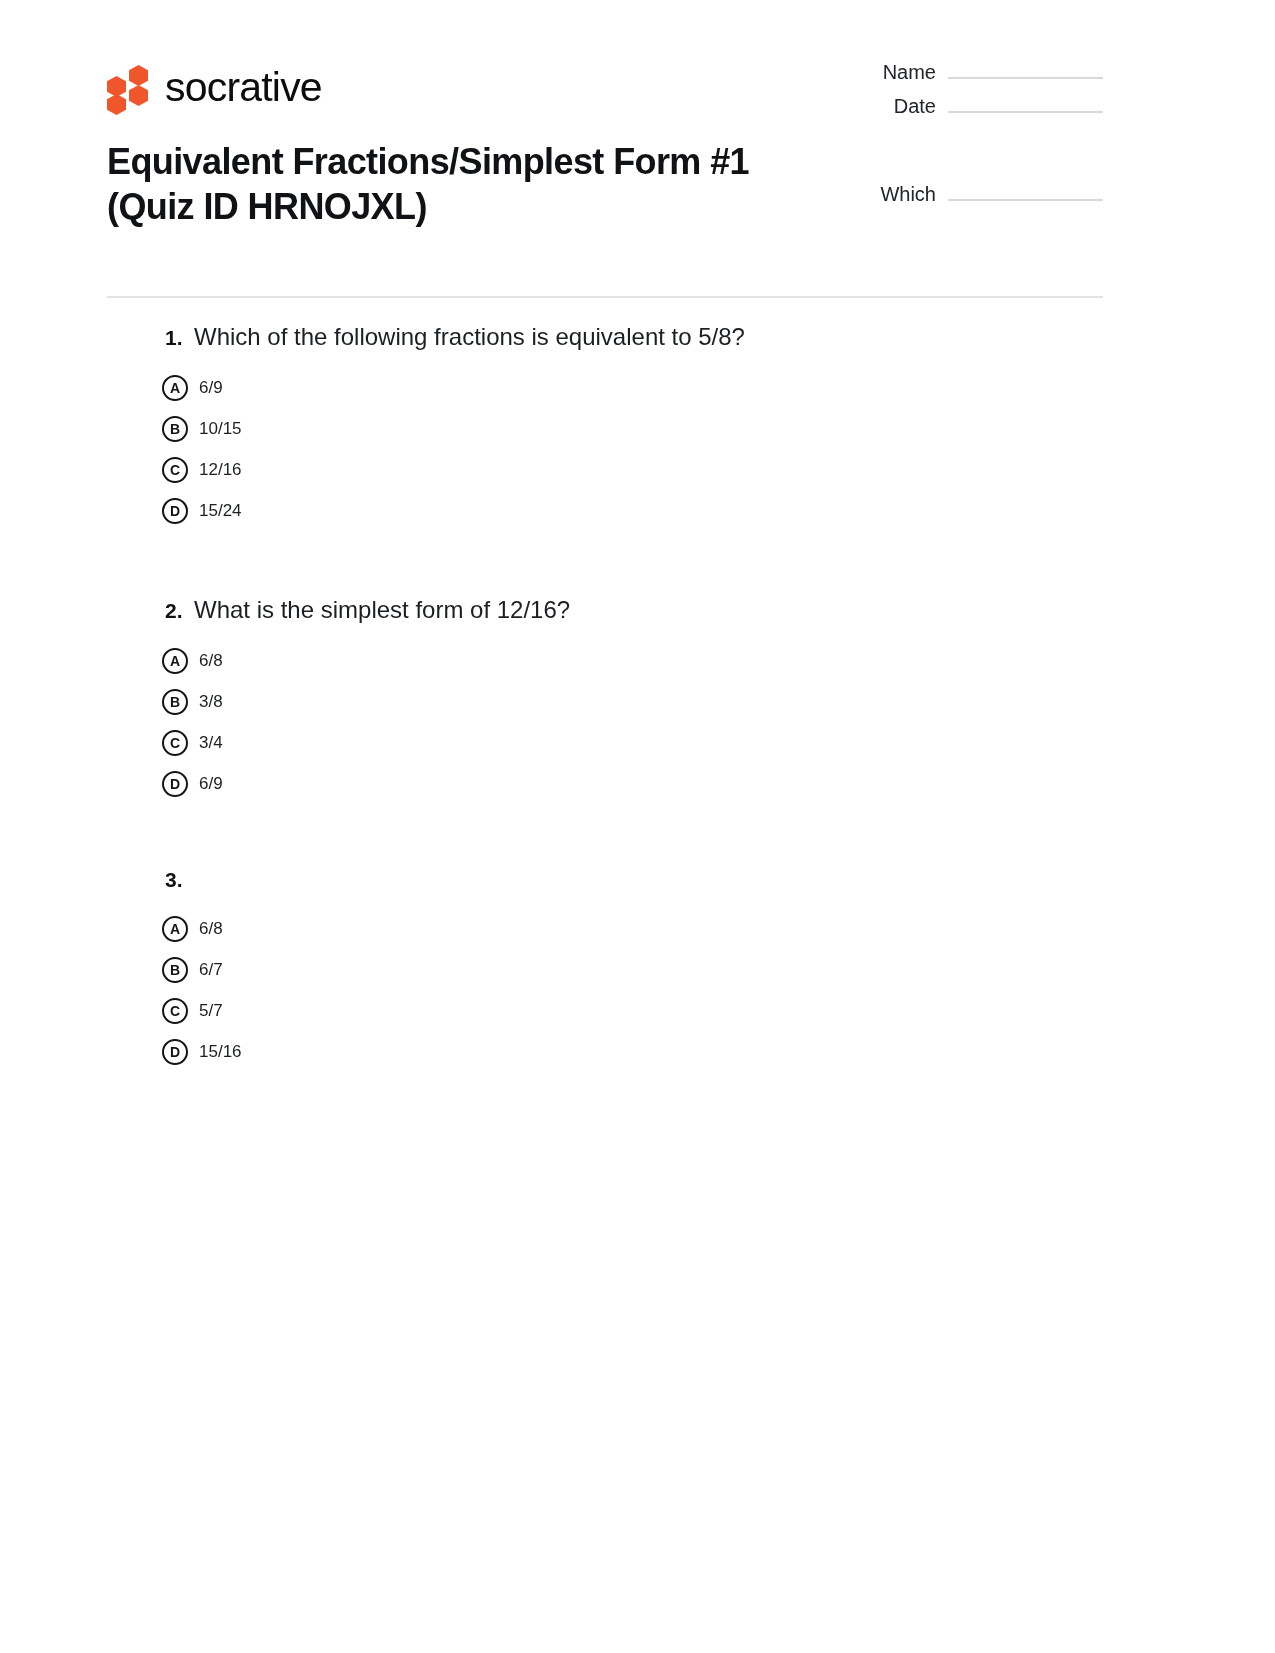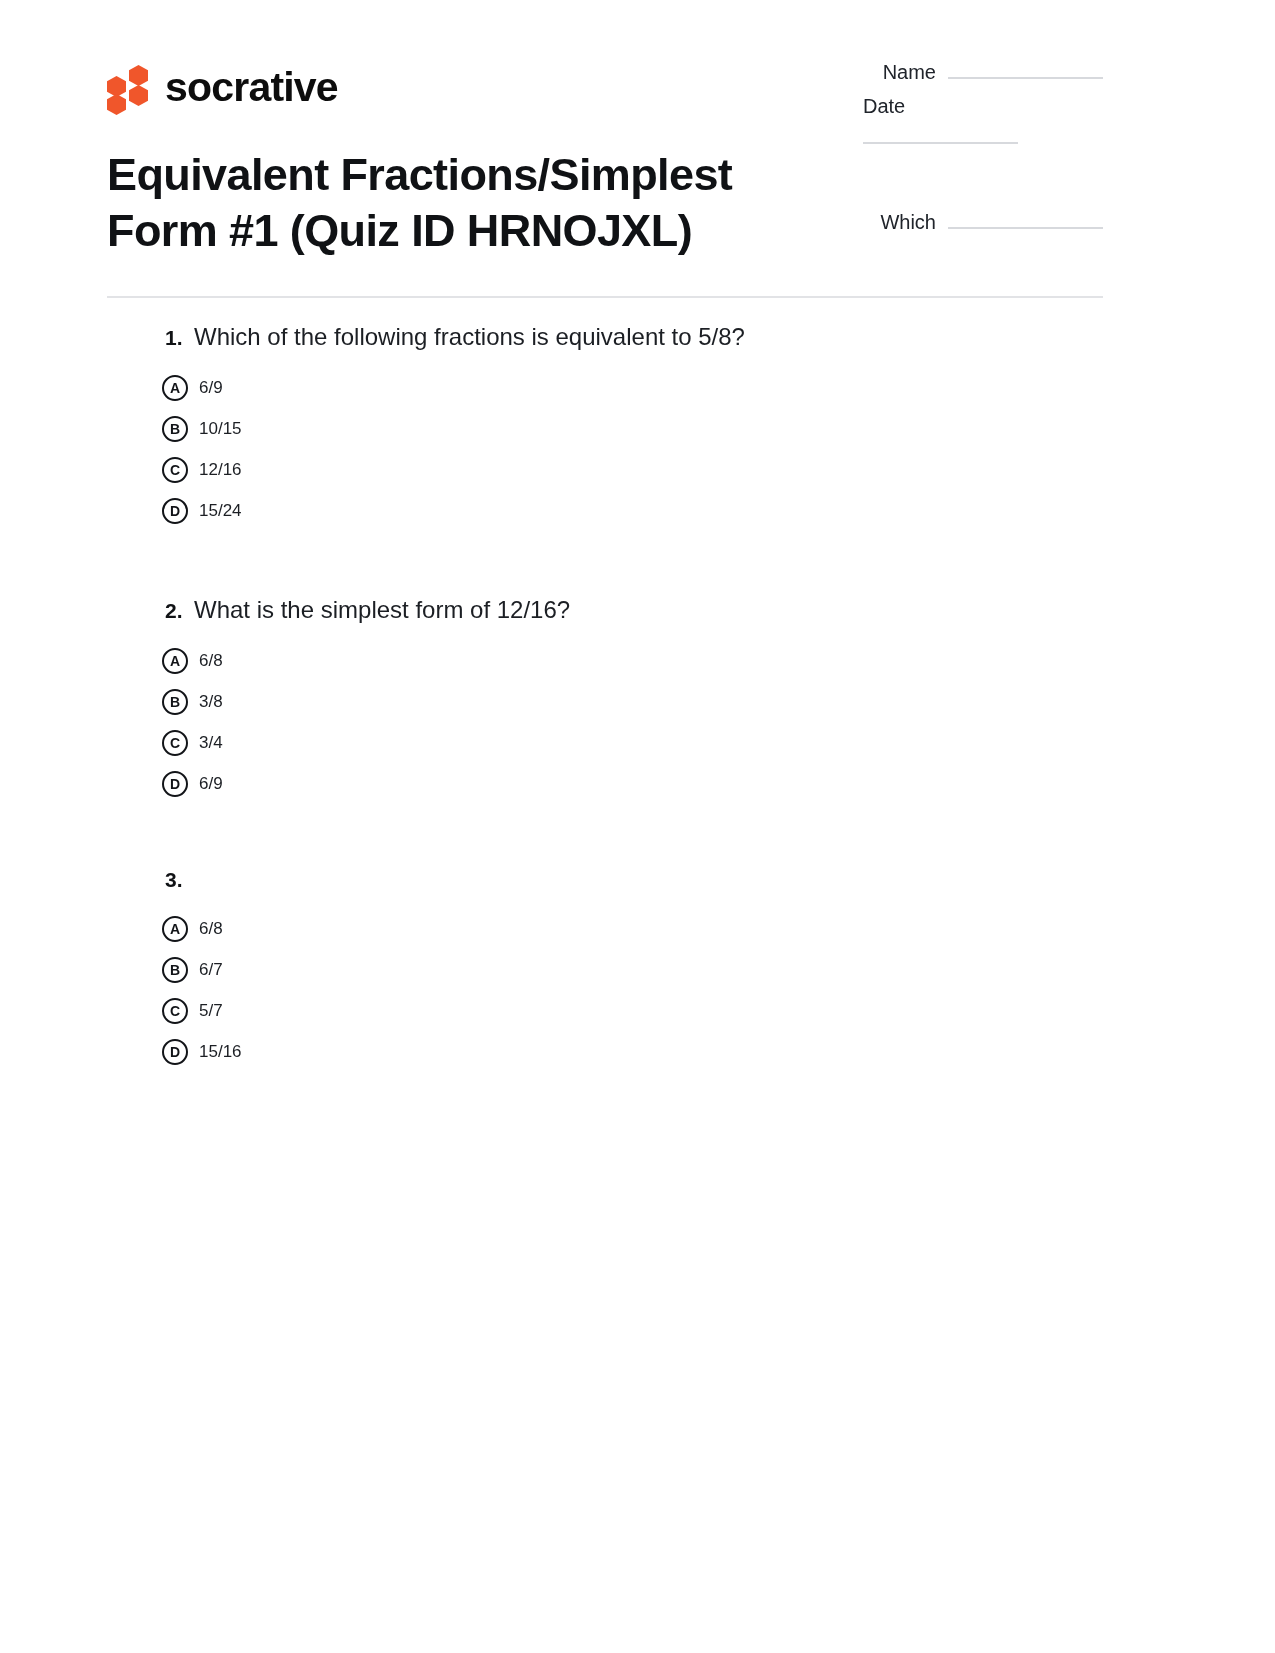--- a/index.html
+++ b/index.html
@@ -52,61 +52,61 @@
     height: 21px;
     background: #f0562b;
     clip-path: polygon(50% 0%, 100% 25%, 100% 75%, 50% 100%, 0% 75%, 0% 25%);
   }
   .hex.h1 { left: 0px;  top: 13px; }
   .hex.h2 { left: 0px;  top: 31px; }
   .hex.h3 { left: 22px; top: 2px;  }
   .hex.h4 { left: 22px; top: 22px; }
   .brand-word {
     font-size: 41px;
-    font-weight: 700;
+    font-weight: 400;
     letter-spacing: -0.8px;
     color: #0d0d0d;
     line-height: 1;
     white-space: nowrap;
   }
 
   .meta {
     position: absolute;
     right: 0;
     top: 0;
     width: 240px;
   }
   .meta-row {
     display: flex;
     align-items: baseline;
     justify-content: flex-end;
     gap: 12px;
   }
   .meta-row.name { margin-top: 62px; justify-content: flex-end; }
-  .meta-row.date { margin-top: 14px; flex-direction: column; }
+  .meta-row.date { margin-top: 14px; }
   .meta-row.score { margin-top: 68px; }
   .meta-label {
     font-size: 20px;
     color: #20242b;
     white-space: nowrap;
     line-height: 1;
   }
   .meta-line {
     width: 155px;
     border-bottom: 2px solid #d7d9dd;
     height: 14px;
     flex: none;
   }
 
   .title {
     position: absolute;
     left: 0;
-    top: 147px;
+    top: 140px;
     width: 700px;
-    font-size: 45px;
+    font-size: 36px;
     font-weight: 700;
     letter-spacing: -0.6px;
     line-height: 1.24;
     color: #101215;
   }
 
   .divider {
     position: absolute;
     left: 0;
     top: 296px;

